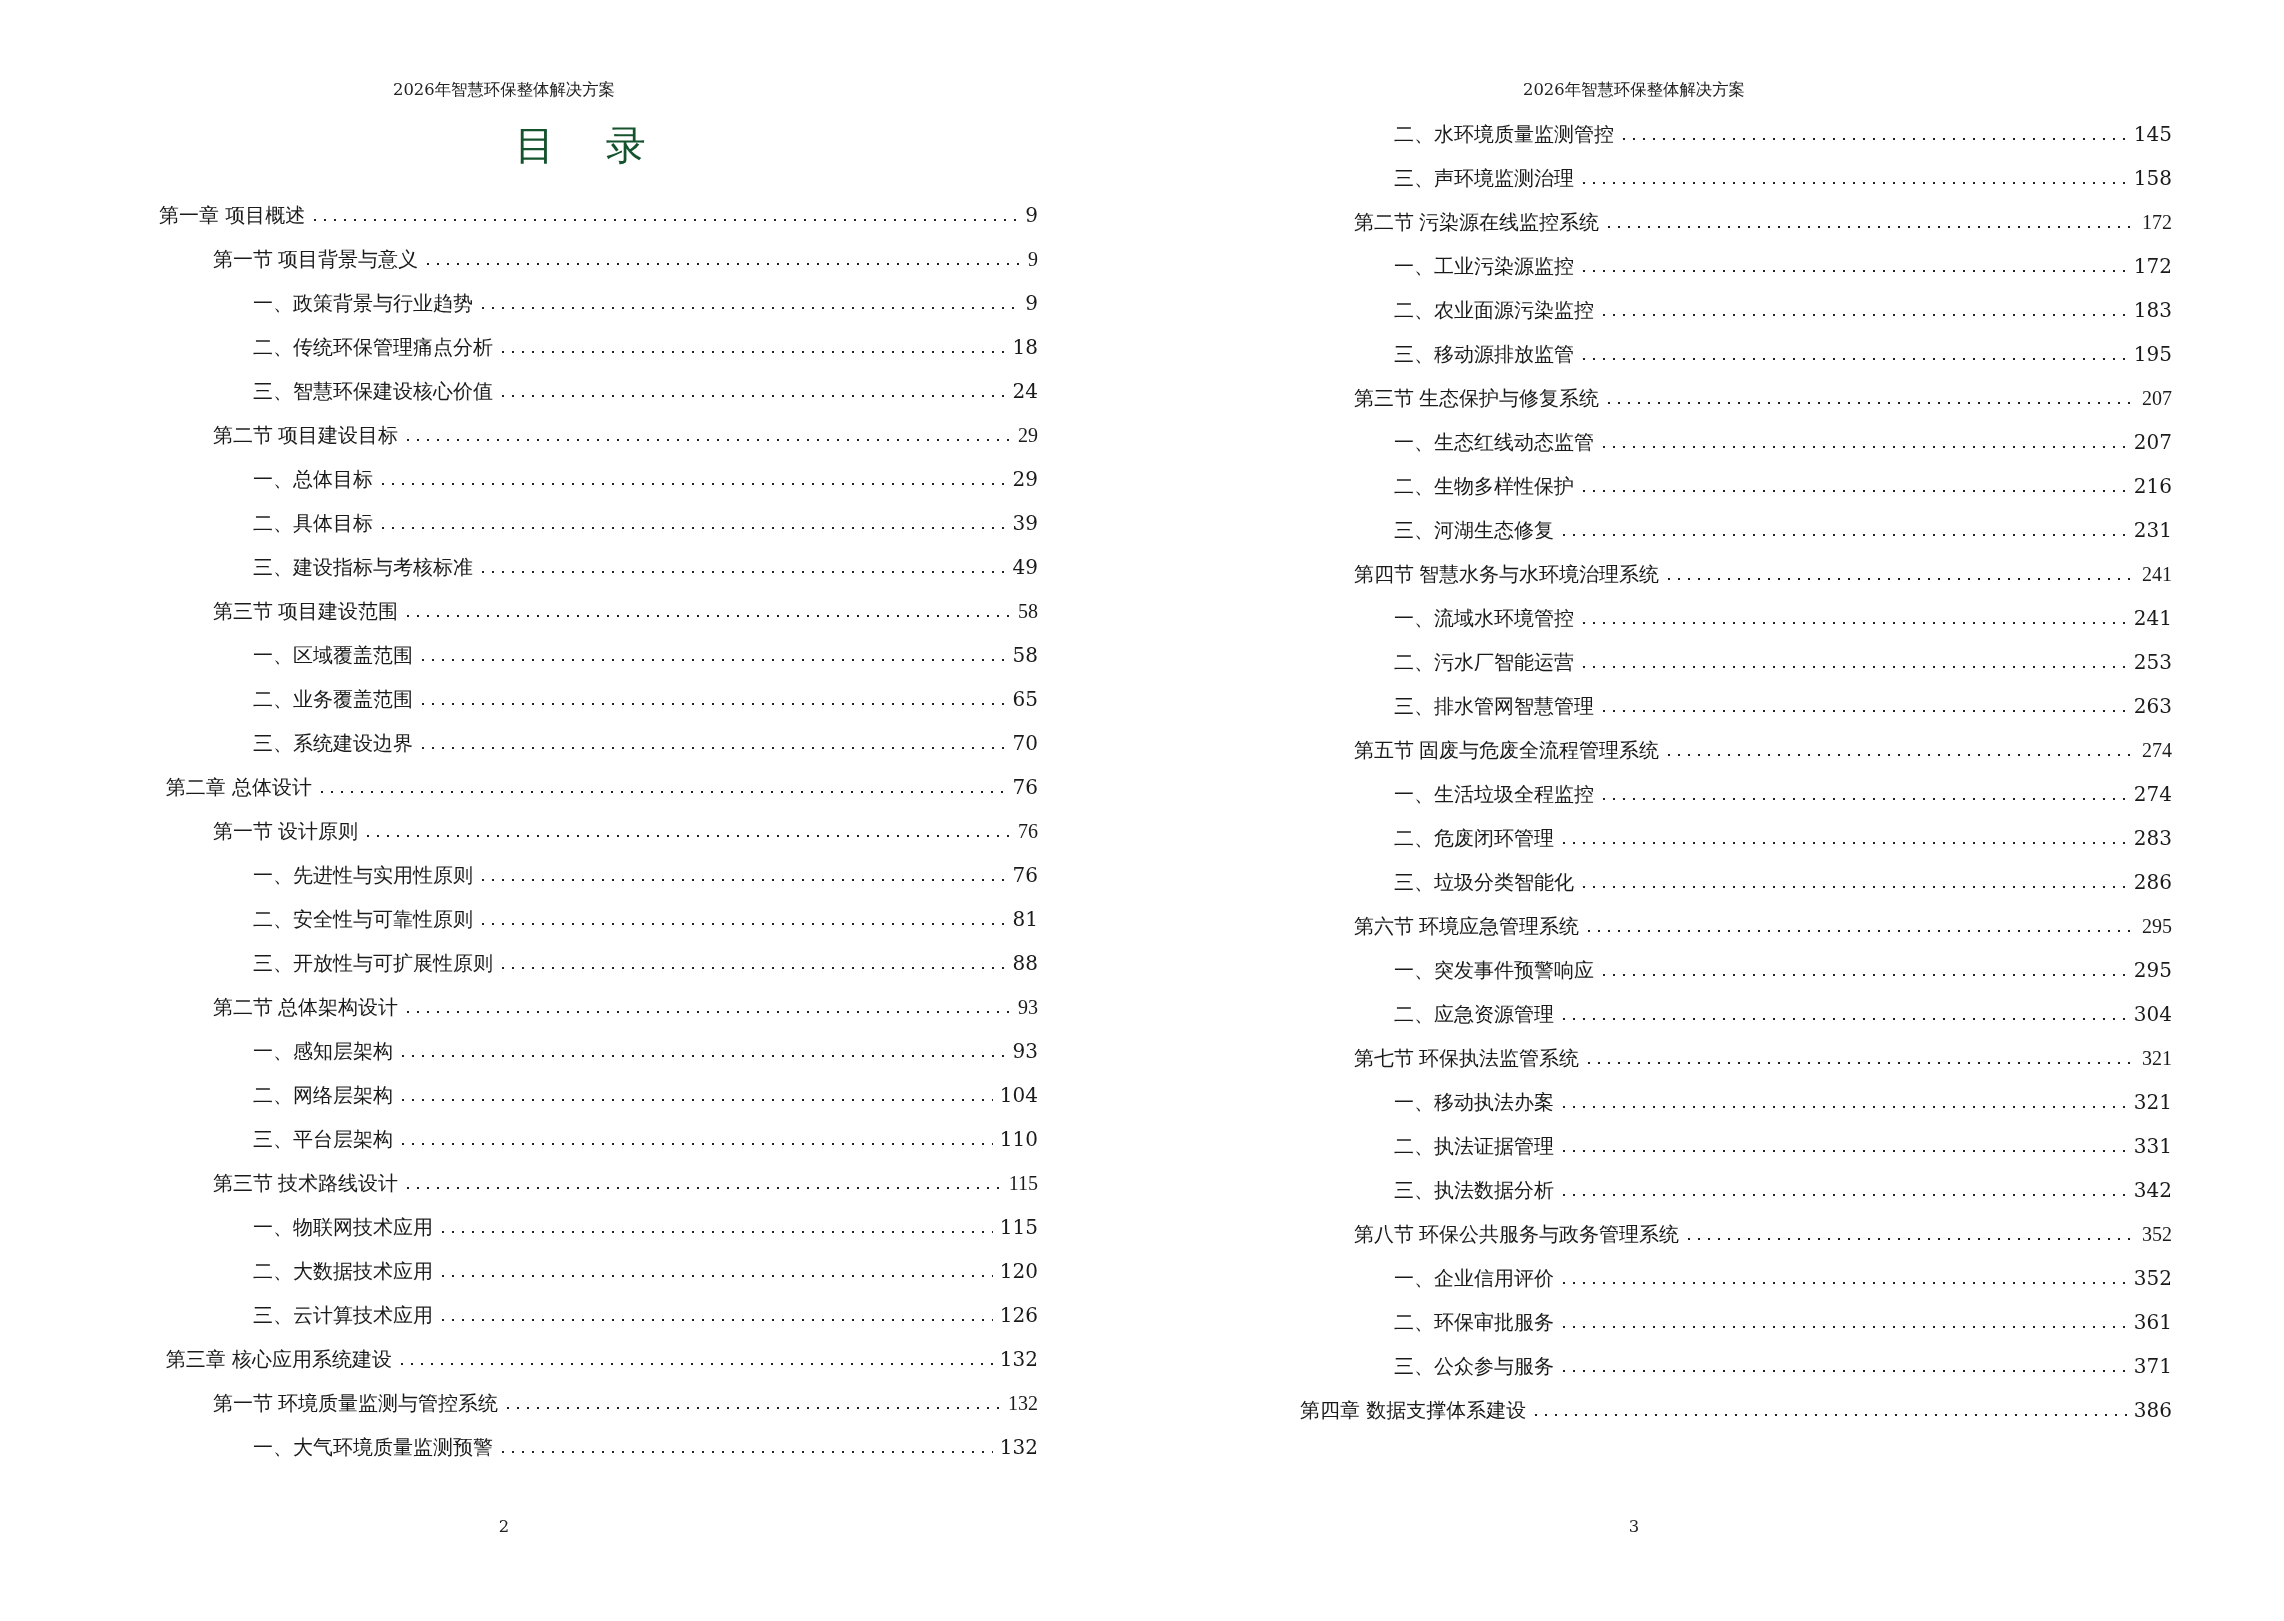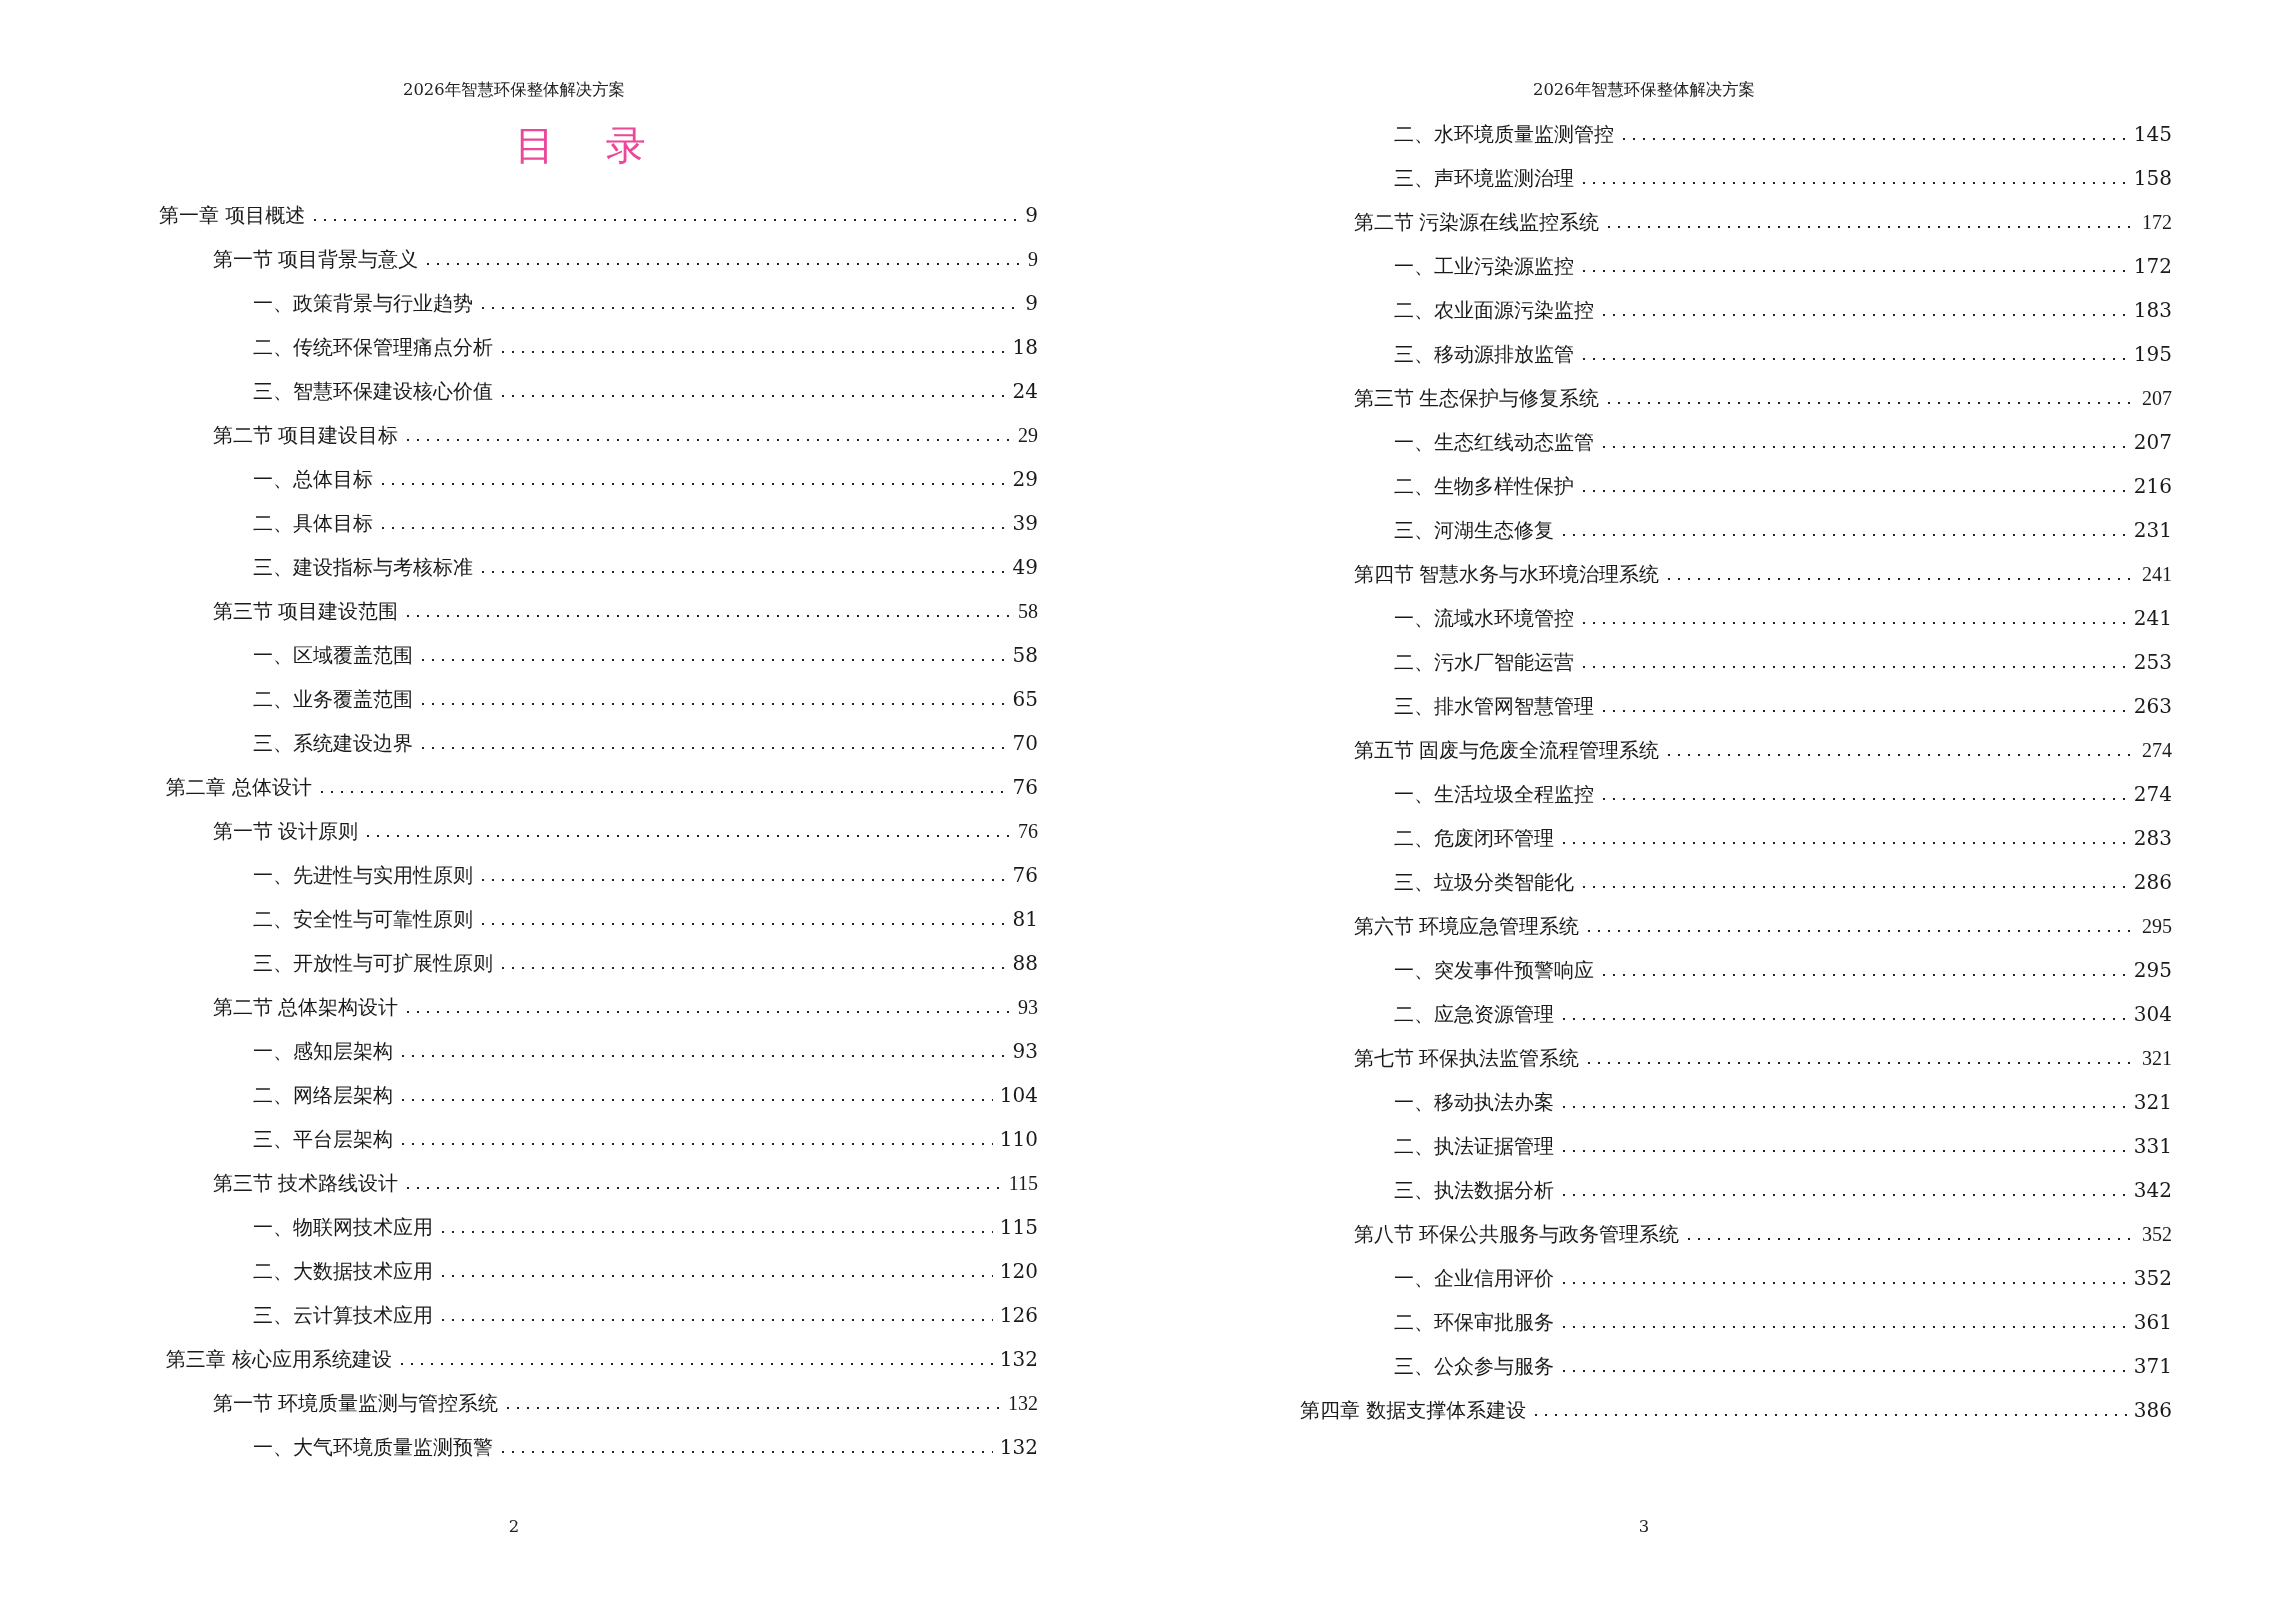--- a/index.html
+++ b/index.html
@@ -1,25 +1,25 @@
 <!DOCTYPE html>
 <html style="font-size:7.7px"><head>
 <meta charset="utf-8">
 <style>
   html, body { margin:0; padding:0; background:#ffffff; }
   body { width:2284px; height:1622px; position:relative; overflow:hidden;
          font-family:"DejaVu Serif","Liberation Serif",serif; color:#1a1a1a; }
-  .page { position:absolute; top:0; height:1622px;padding-left:20px; }
+  .page { position:absolute; top:0; height:1622px; }
   #page-left { left:0; width:1142px; }
   #page-right { left:1142px; width:1142px; }
   .running-header { position:absolute; top:79px; left:0; width:100%; text-align:center;
          font-size:16.4px; color:#222; }
   #page-left .running-header { left:-67px; }
   #page-right .running-header { left:-79px; }
-  .toc-title { position:absolute; top:118px; left:515px; font-size:40px; letter-spacing:19px; color:#ec4899; }
+  .toc-title { position:absolute; top:118px; left:515px; font-size:40px; letter-spacing:19px; color:#14532d; }
   .toc-list { position:absolute; margin:0; padding:0; list-style:none; }
   #page-left .toc-list { top:193px; left:159px; width:879px; }
   #page-right .toc-list { top:112px; left:158px; width:872px; }
   .toc-row { height:44px; display:flex; align-items:center; font-size:20px; white-space:nowrap; }
   .toc-row.lvl-0 { padding-left:0; }
   .toc-row.lvl-1 { padding-left:54px;font-family:Liberation Serif, serif; }
   .toc-row.lvl-2 { padding-left:94px; }
   .toc-row.lvl-0.tight { padding-left:6.7px; }
   .toc-label { flex:0 0 auto; }
   .toc-leader { flex:1 1 auto; overflow:hidden; margin:0 6.7px 0 4.8px; height:21px; position:relative; }

